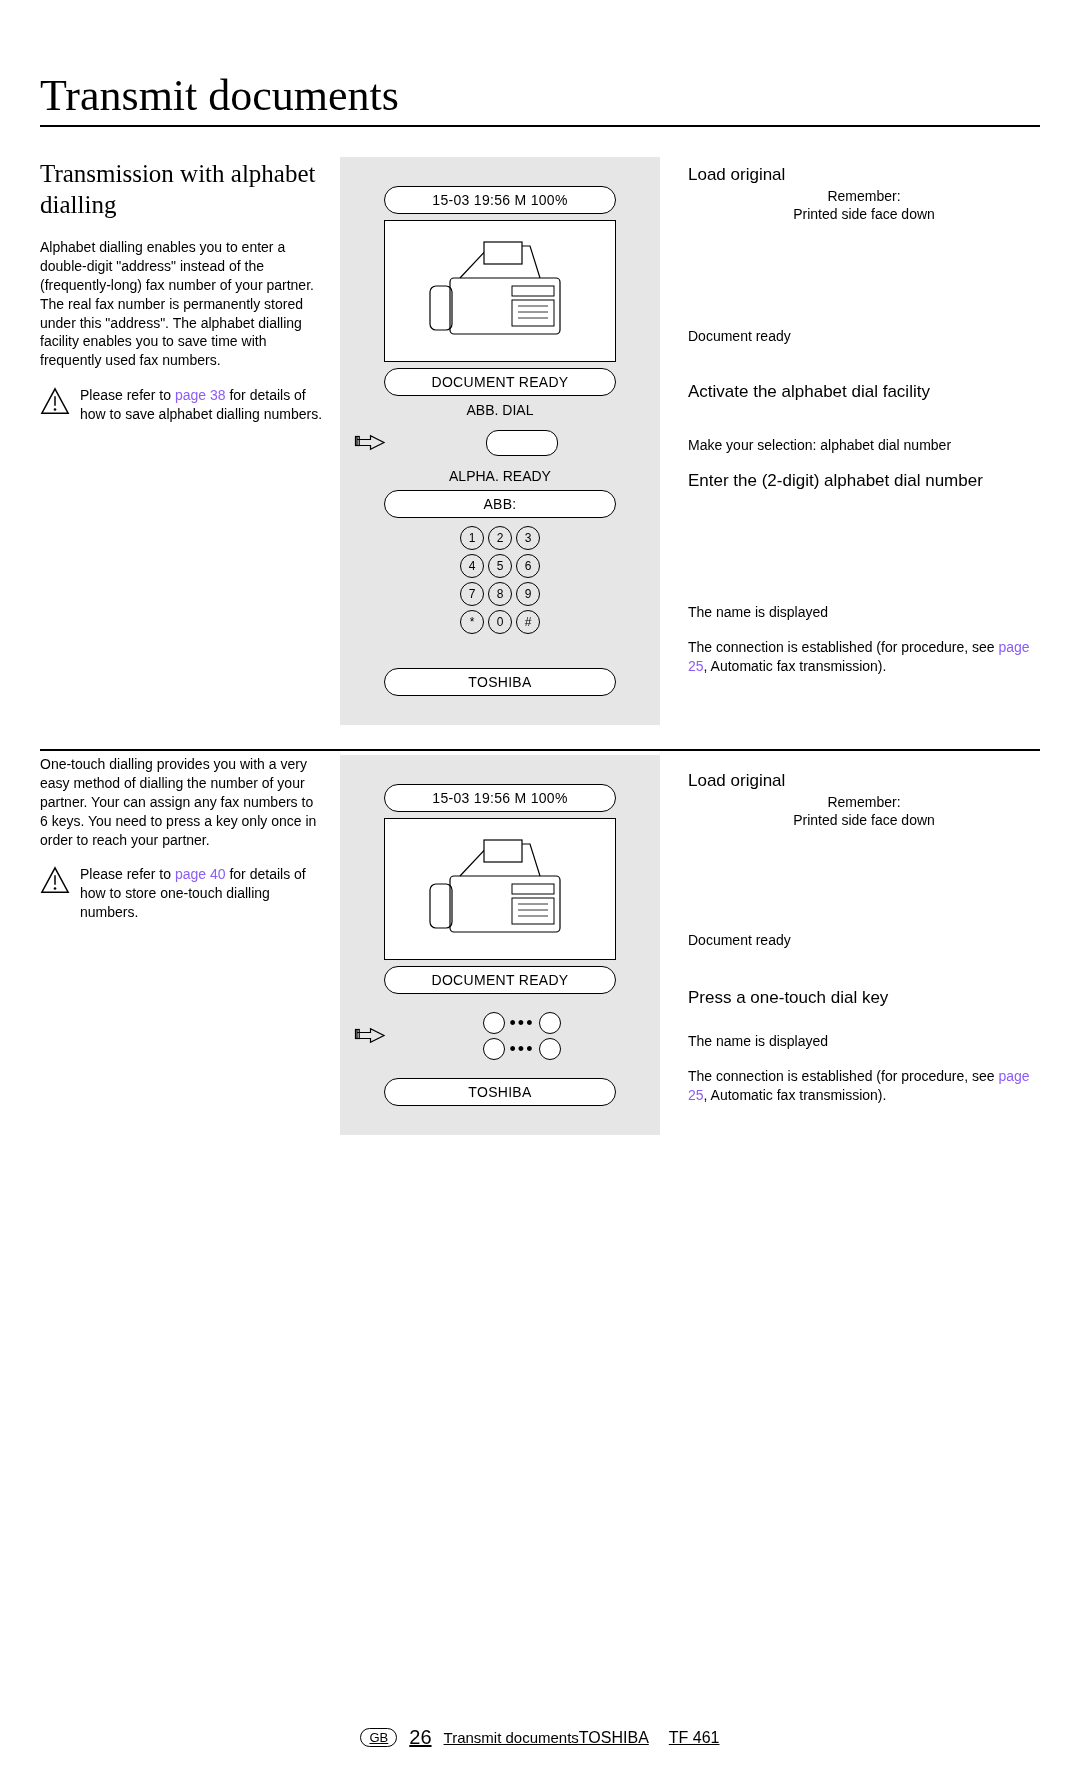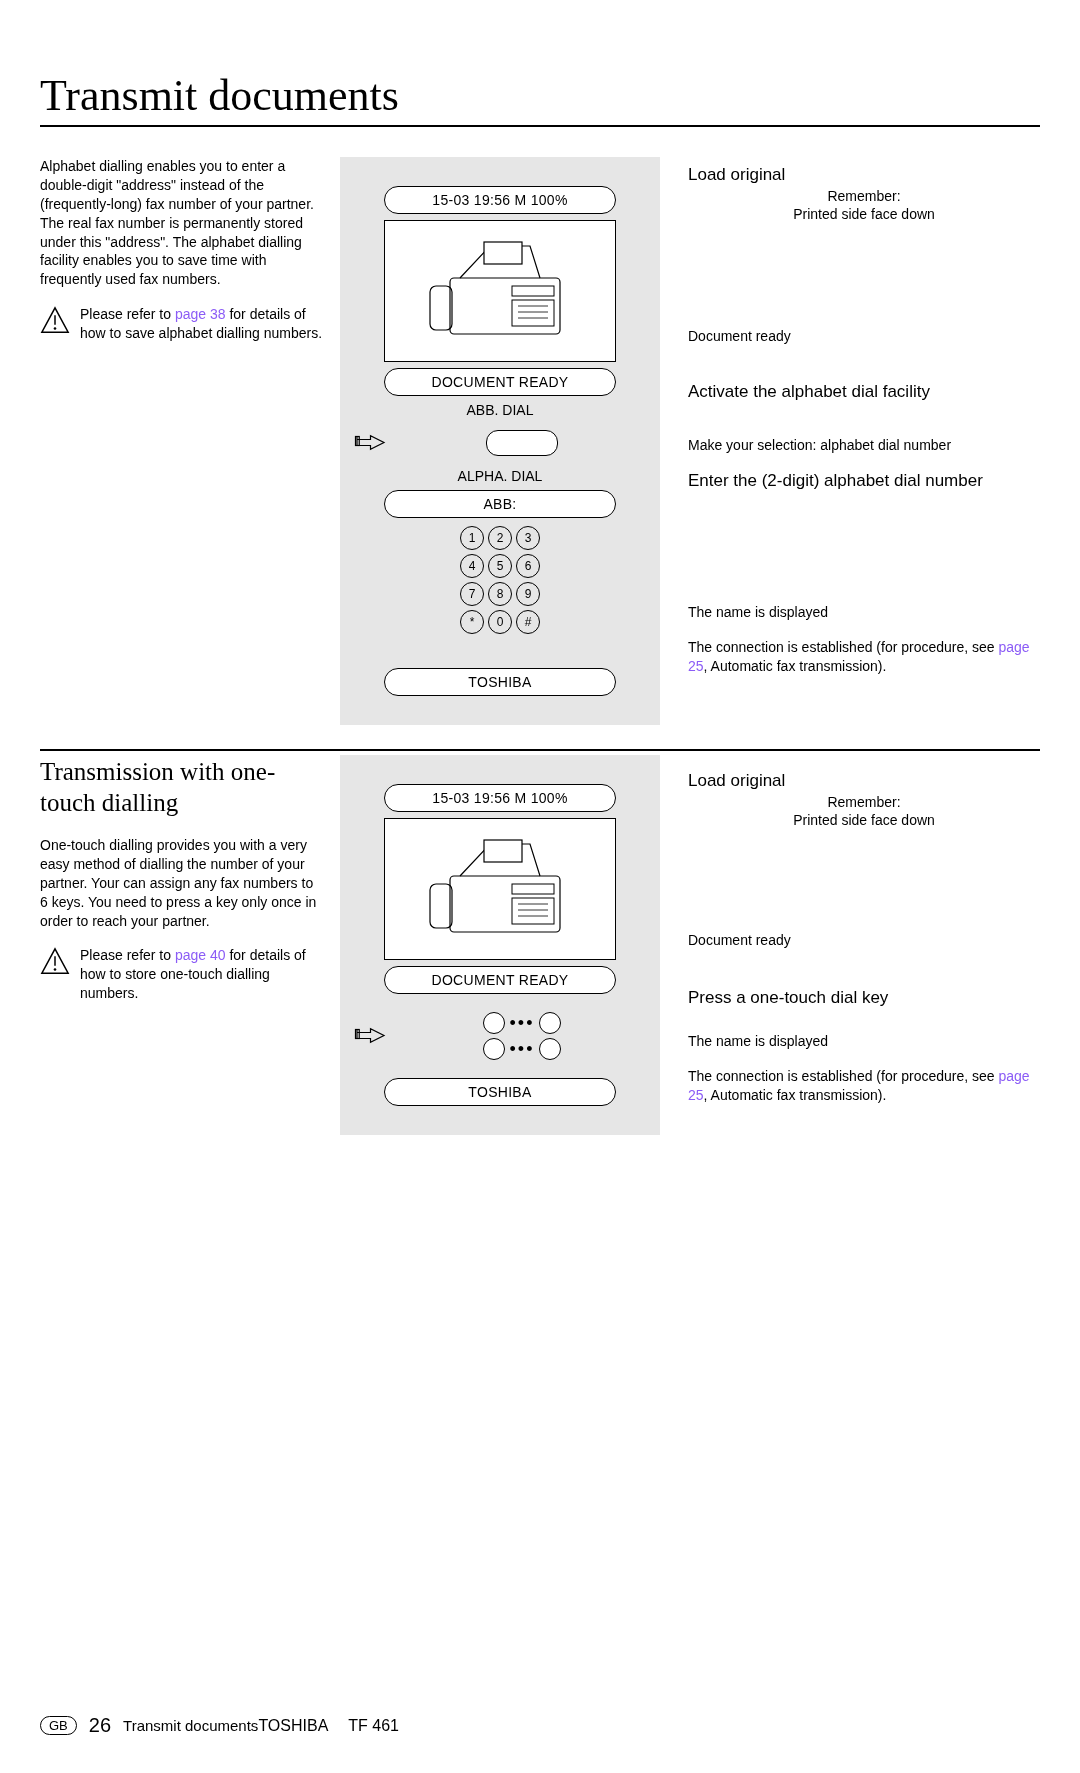--- a/index.html
+++ b/index.html
@@ -97,43 +97,45 @@
   .ot-key { width:20px;height:20px;border:1.4px solid #000;border-radius:50%; background:#e6e6e6;}
   .ot-key.solid { background:#fff; }
   .ot-dots { font-size:18px; letter-spacing:2px; line-height:14px;}
   .r-step-title { font-size:17px; margin: 4px 0 2px 0;}
   .r-sub { font-size:14px; line-height:1.3; margin:0 0 14px 0;text-align:center;}
   .r-note { font-size:14px; line-height:1.35; margin:2px 0 16px 0;}
   .spacer-mid { height: 20px; }
   .keypad-and-pill { margin-top:4px;}
   .footer {
     position:absolute;
-    left:40px; right:40px; bottom:36px;
-    display:flex; align-items:center; justify-content:flex-start;
+    left:40px; right:40px; bottom:24px;
+    display:flex; align-items:center; justify-content:center;
     font-size:15px;
+    text-decoration:underline;
   }
   .footer-left { display:flex; align-items:center; gap:12px;}
   .gb-pill {
     border:1.3px solid #000; border-radius:12px;
     font-size:13px; padding:1px 8px;
   }
   .footer-left .pnum { font-size:20px;}
   .footer-right { display:flex; gap:20px; font-size:16px;}
   .onetouch-block { margin:8px auto; width:fit-content;}
 </style>
 </head>
 <body>
 
 <div class="page">
 
   <h1 class="transmit-title">Transmit documents</h1>
 
   <div class="section">
 
     <div class="col col-left">
+      <h2 class="subhead">Transmission with alphabet dialling</h2>
       <p class="para">Alphabet dialling enables you to enter a double-digit "address" instead of the (frequently-long) fax number of your partner. The real fax number is permanently stored under this "address". The alphabet dialling facility enables you to save time with frequently used fax numbers.</p>
       <div class="note-row">
         <span class="warning-tri">
           <svg viewBox="0 0 32 32">
               <path d="M16 3 L30 29 L2 29 Z" fill="none" stroke="#000" stroke-width="1.6"></path>
               <line x1="16" y1="11" x2="16" y2="21" stroke="#000" stroke-width="1.6"></line>
               <circle cx="16" cy="25" r="1.4" fill="#000"></circle>
             </svg>
         </span>
         <div class="note-text">
@@ -161,21 +163,21 @@
       <div class="lbl-above">ABB. DIAL</div>
       <div class="hand-row">
         <span class="hand">
           <svg viewBox="0 0 48 32" width="36" height="24">
               <path d="M4 14 h18 v-5 l18 9 -18 9 v-5 H4 z M4 10 v12" fill="none" stroke="#000" stroke-width="1.6"></path>
               <rect x="2" y="10" width="5" height="12" fill="none" stroke="#000" stroke-width="1.6"></rect>
             </svg>
         </span>
         <div class="pill pill-small"></div>
       </div>
-      <div class="lbl-below">ALPHA. DIAL</div>
+      <div class="lbl-below">ALPHA. READY</div>
       <div class="pill">ABB:</div>
 
       <div class="keypad-and-pill">
         <div class="keypad">
           <div class="key">1</div>
           <div class="key">2</div>
           <div class="key">3</div>
           <div class="key">4</div>
           <div class="key">5</div>
           <div class="key">6</div>
@@ -216,21 +218,20 @@
 
       <div class="r-note">
         <span>The connection is established (for procedure, see </span><span class="link-red">page 25</span><span>, Automatic fax transmission).</span>
       </div>
     </div>
   </div>
 
   <div class="section">
 
     <div class="col col-left">
-      <h2 class="subhead">Transmission with one-touch dialling</h2>
       <p class="para">One-touch dialling provides you with a very easy method of dialling the number of your partner. Your can assign any fax numbers to 6 keys. You need to press a key only once in order to reach your partner.</p>
       <div class="note-row">
         <span class="warning-tri">
           <svg viewBox="0 0 32 32">
               <path d="M16 3 L30 29 L2 29 Z" fill="none" stroke="#000" stroke-width="1.6"></path>
               <line x1="16" y1="11" x2="16" y2="21" stroke="#000" stroke-width="1.6"></line>
               <circle cx="16" cy="25" r="1.4" fill="#000"></circle>
             </svg>
         </span>
         <div class="note-text">

